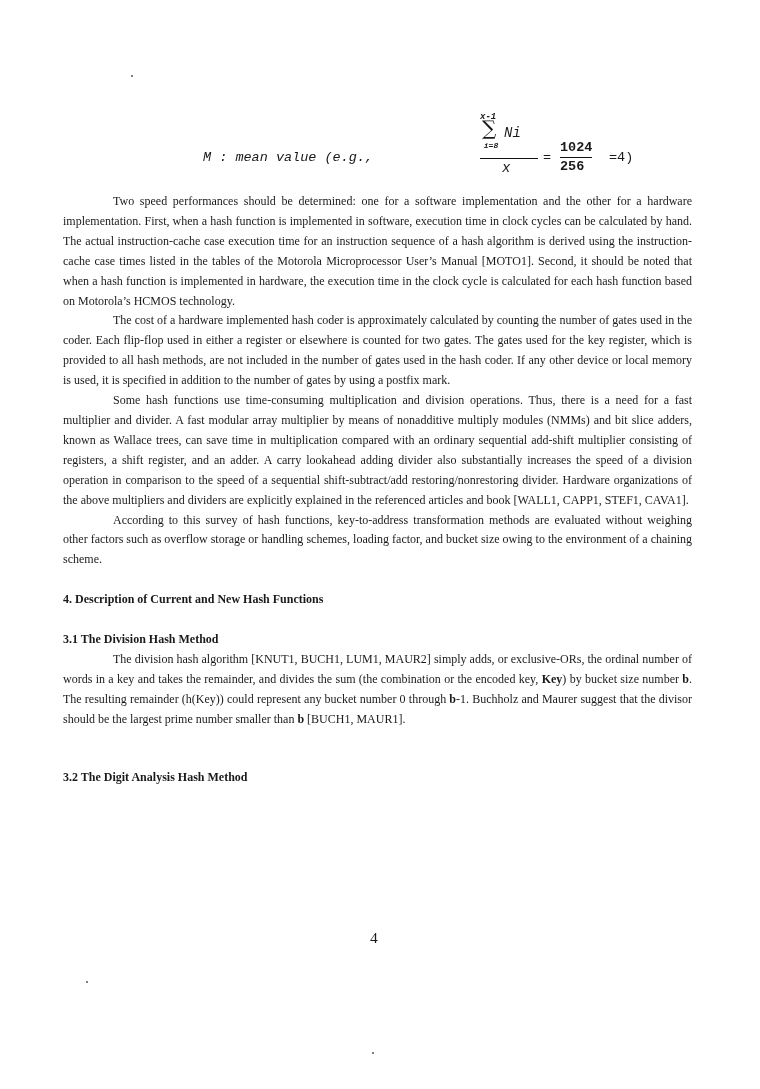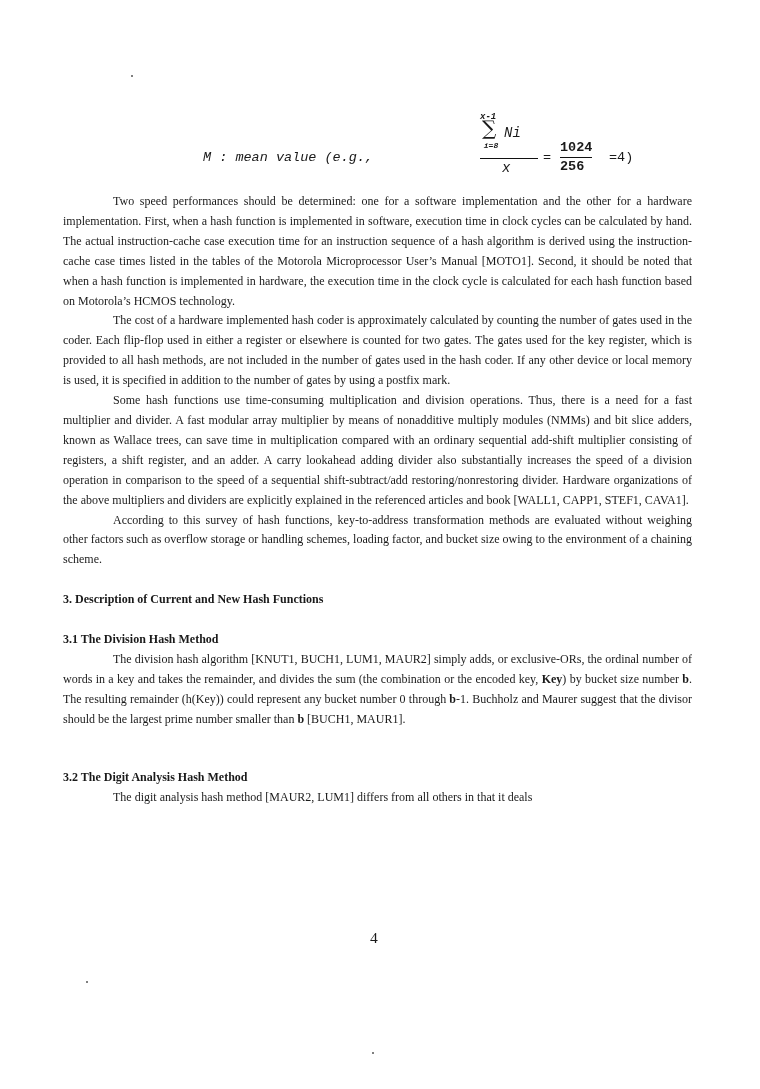--- a/index.html
+++ b/index.html
@@ -59,27 +59,26 @@
     </span>
     <span class="tail">=4)</span>
   </div>
 
   <div class="body-text serif">
     <p class="indent">Two speed performances should be determined:  one for a software implementation and the other for a hardware implementation.  First, when a hash function is implemented in software, execution time in clock cycles can be calculated by hand.  The actual instruction-cache case execution time for an instruction sequence of a hash algorithm is derived using the instruction-cache case times listed in the tables of the Motorola Microprocessor User’s Manual [MOTO1].  Second, it should be noted that when a hash function is implemented in hardware, the execution time in the clock cycle is calculated for each hash function based on Motorola’s HCMOS technology.</p>
     <p class="indent">The cost of a hardware implemented hash coder is approximately calculated by counting the number of gates used in the coder.  Each flip-flop used in either a register or elsewhere is counted for two gates.  The gates used for the key register, which is provided to all hash methods, are not included in the number of gates used in the hash coder.  If any other device or local memory is used, it is specified in addition to the number of gates by using a postfix mark.</p>
     <p class="indent">Some hash functions use time-consuming multiplication and division operations.  Thus, there is a need for a fast multiplier and divider.  A fast modular array multiplier by means of nonadditive multiply modules (NMMs) and bit slice adders, known as Wallace trees, can save time in multiplication compared with an ordinary sequential add-shift multiplier consisting of registers, a shift register, and an adder.  A carry lookahead adding divider also substantially increases the speed of a division operation in comparison to the speed of a sequential shift-subtract/add restoring/nonrestoring divider.  Hardware organizations of the above multipliers and dividers are explicitly explained in the referenced articles and book [WALL1, CAPP1, STEF1, CAVA1].</p>
     <p class="indent">According to this survey of hash functions, key-to-address transformation methods are evaluated without weighing other factors such as overflow storage or handling schemes, loading factor, and bucket size owing to the environment of a chaining scheme.</p>
 
-    <p class="heading sec3">3.  Description of Current and New Hash Functions</p>
+    <p class="heading sec3">4.  Description of Current and New Hash Functions</p>
 
     <p class="heading sub31">3.1  The Division Hash Method</p>
     <p class="indent"><span>The division hash algorithm [KNUT1, BUCH1, LUM1, MAUR2] simply adds, or exclusive-ORs, the ordinal number of words in a key and takes the remainder, and divides the sum (the combination or the encoded key, </span><b>Key</b><span>) by bucket size number </span><b>b</b><span>.  The resulting remainder (h(Key)) could represent any bucket number 0 through </span><b>b</b><span>-1.  Buchholz and Maurer suggest that the divisor should be the largest prime number smaller than </span><b>b</b><span> [BUCH1, MAUR1].</span></p>
 
     <p class="heading sub32">3.2  The Digit Analysis Hash Method</p>
-    <p class="indent" style="text-align:left;">The digit analysis hash method [MAUR2, LUM1] differs from all others in that it deals</p>
   </div>
 
   <div class="page-number serif">4</div>
 
   <span class="speck" style="left:131px; top:75px;"></span>
   <span class="speck" style="left:86px; top:981px;"></span>
   <span class="speck" style="left:372px; top:1052px;"></span>
 </div>
 
 </body></html>

